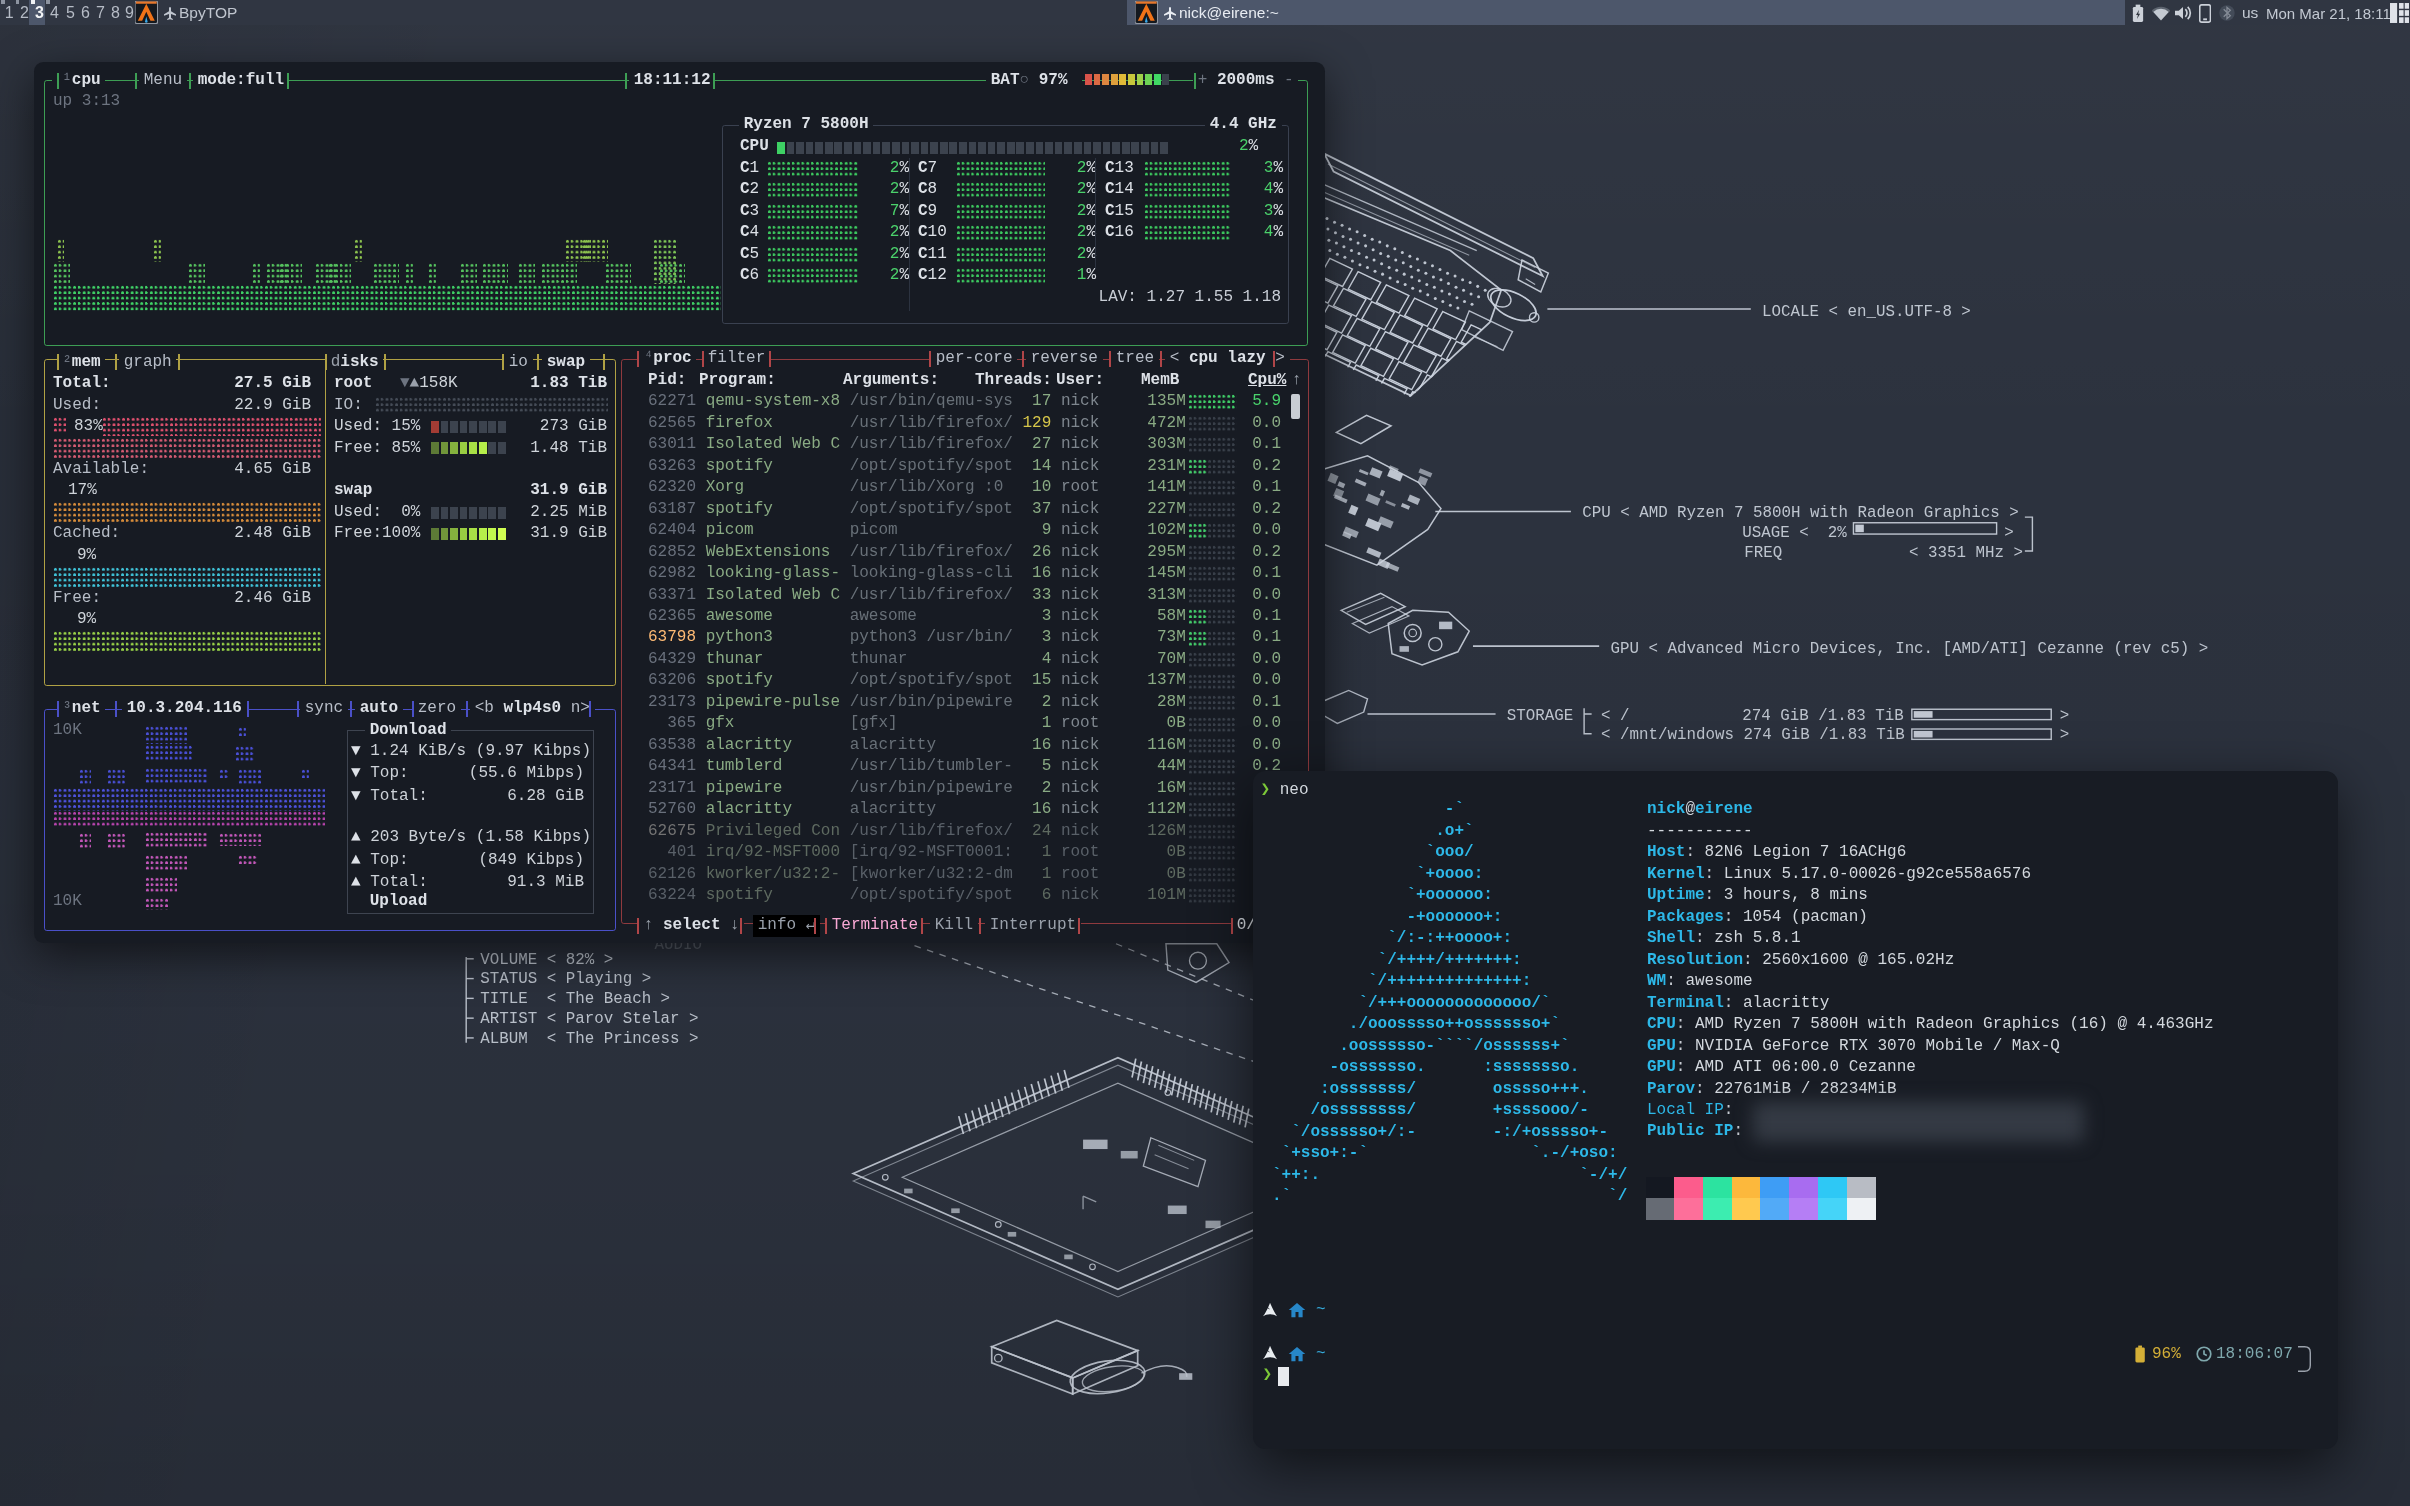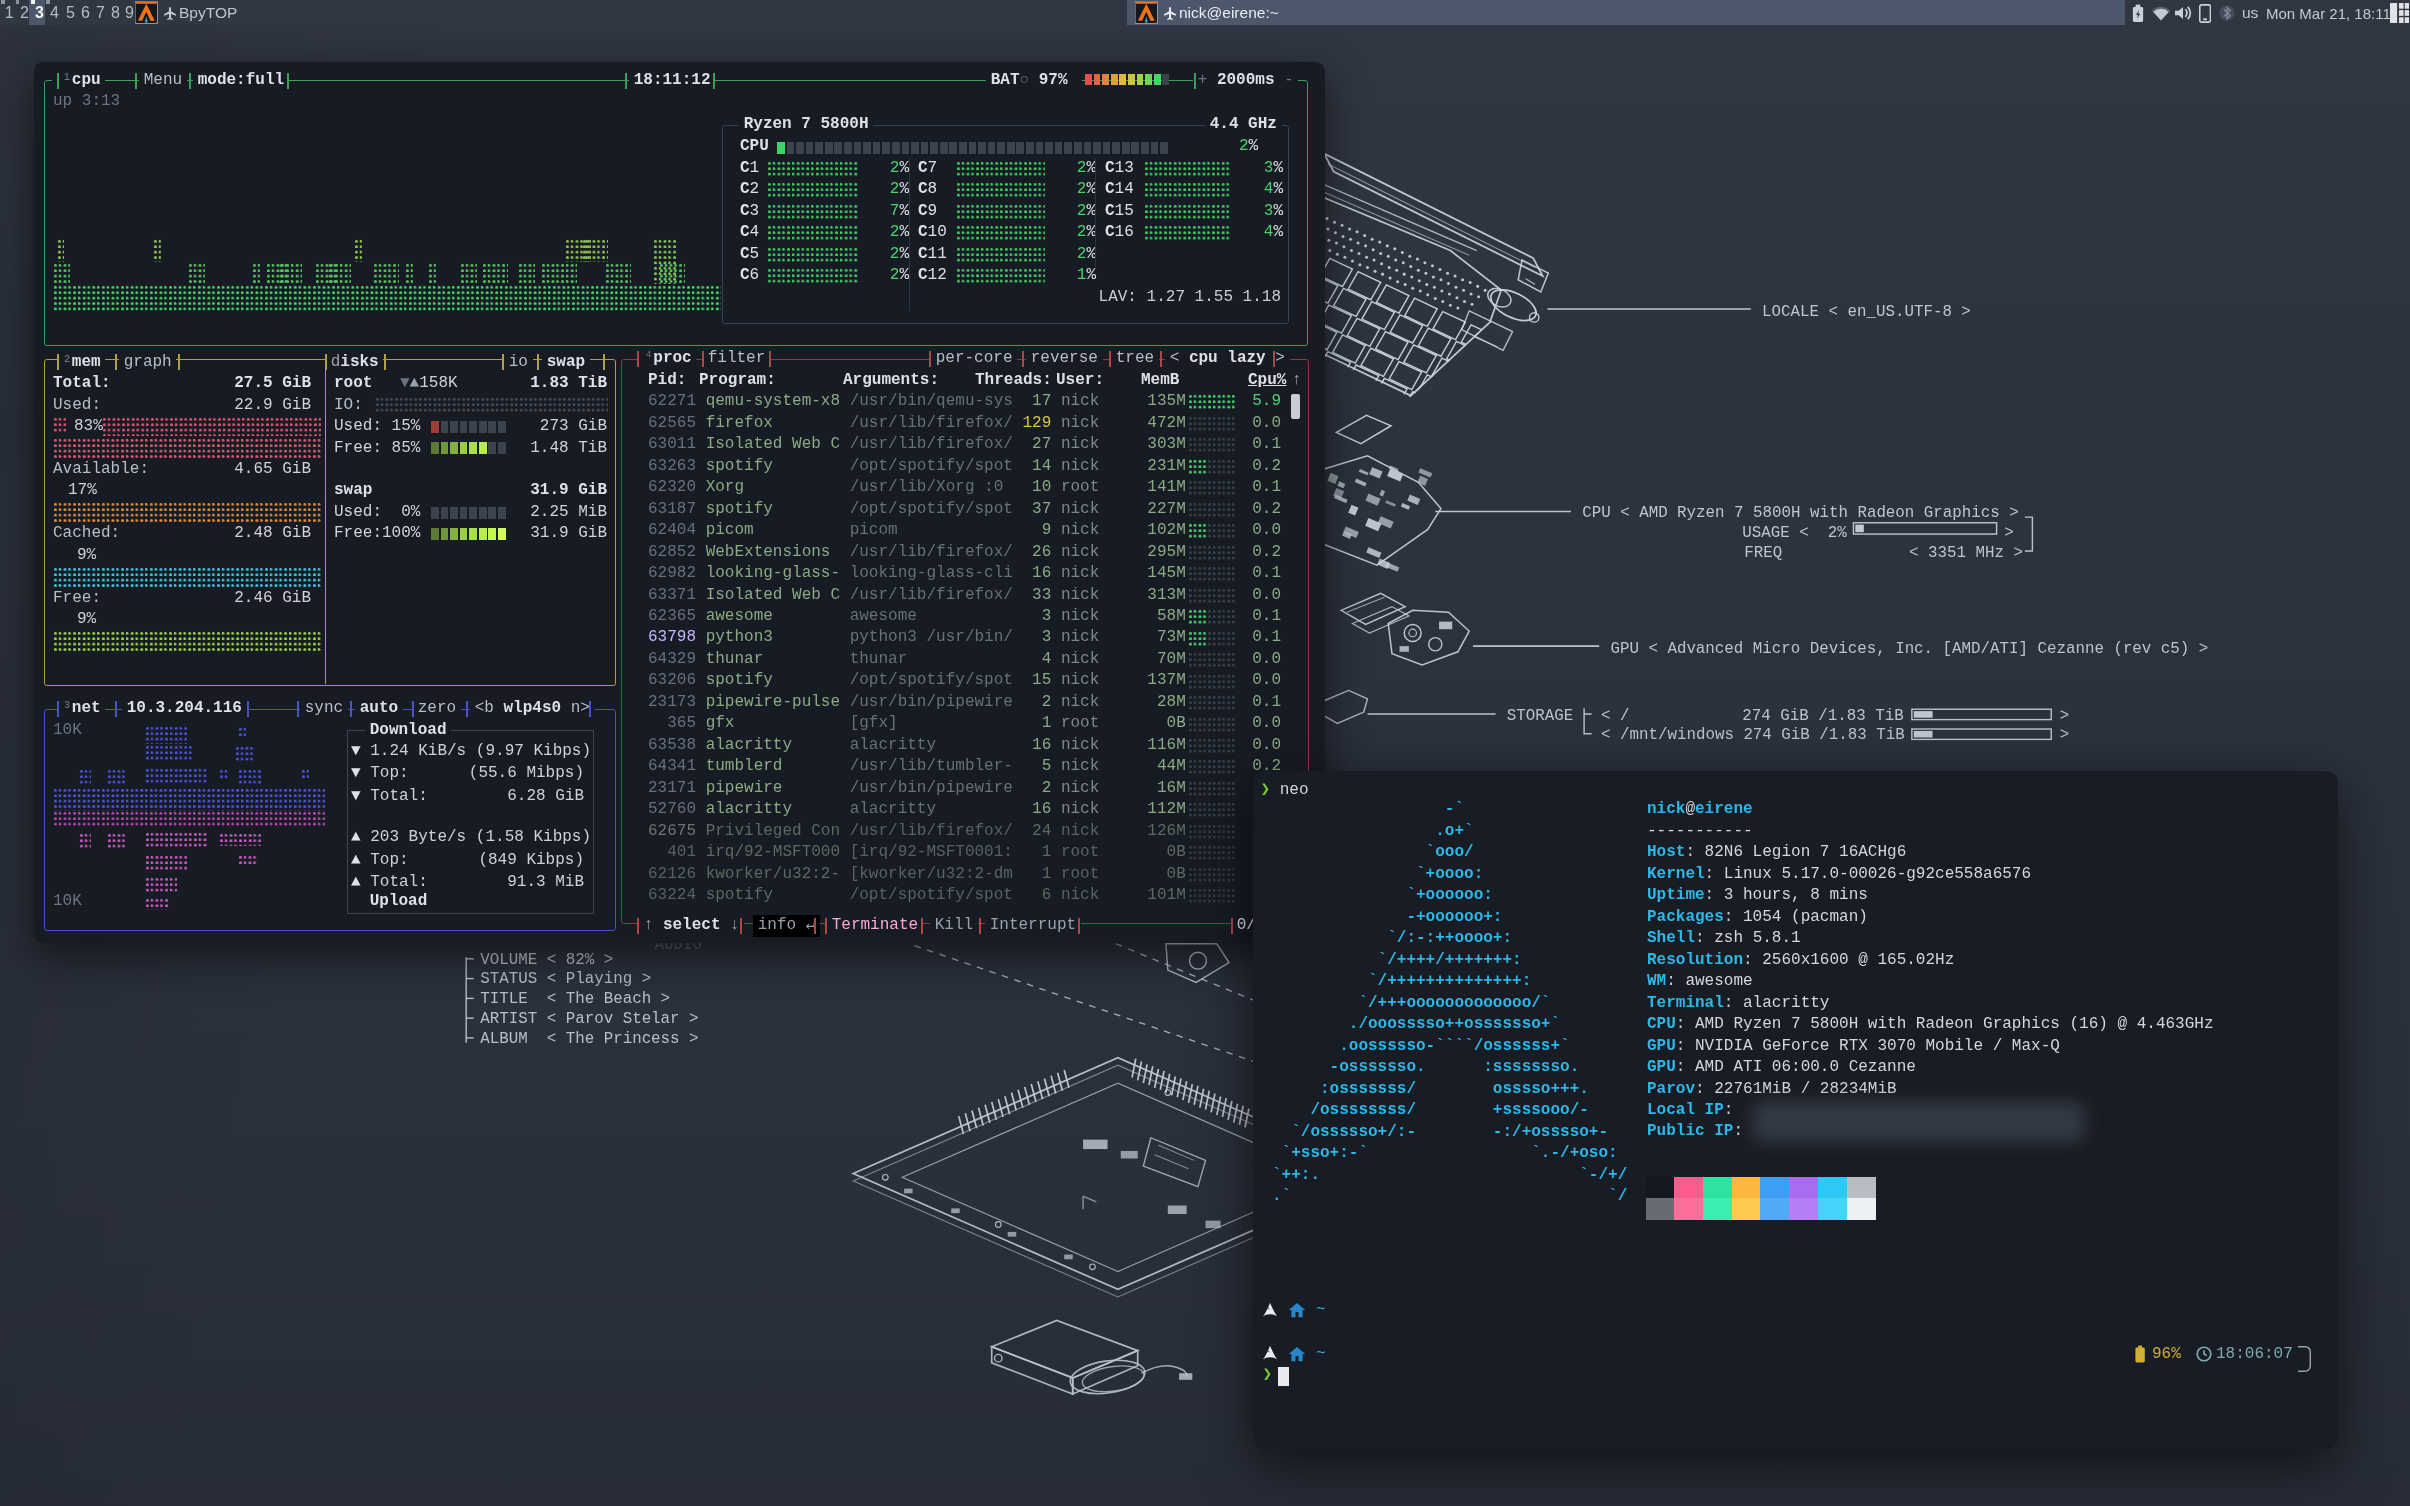--- a/index.html
+++ b/index.html
@@ -704,21 +704,21 @@
     <div class="t" style="position:absolute;left:614px;top:501px;color:#dde1e7"><span style="color:#69707c">62982</span> <span style="color:#8aab84">looking-glass-</span> <span style="color:#687078">looking-glass-cli</span><span style="color:#8aab84">  16</span> <span style="color:#7e868e">nick  </span><span style="color:#8aab84">   145M</span></div>
     <div style="position:absolute;left:1154px;top:504px;width:49px;height:15px;background-image:radial-gradient(circle 1.4px at 2.4px 2.4px,#39404a 1.2px,transparent 1.6px),radial-gradient(circle 1.4px at 6.9px 2.4px,#39404a 1.2px,transparent 1.6px);background-size:9.6px 5.4px"></div>
     <div class="t" style="position:absolute;left:1200px;width:47px;text-align:right;top:501px;color:#8aab84">0.1</div>
     <div class="t" style="position:absolute;left:614px;top:523px;color:#dde1e7"><span style="color:#69707c">63371</span> <span style="color:#8aab84">Isolated Web C</span> <span style="color:#687078">/usr/lib/firefox/</span><span style="color:#8aab84">  33</span> <span style="color:#7e868e">nick  </span><span style="color:#8aab84">   313M</span></div>
     <div style="position:absolute;left:1154px;top:526px;width:49px;height:15px;background-image:radial-gradient(circle 1.4px at 2.4px 2.4px,#39404a 1.2px,transparent 1.6px),radial-gradient(circle 1.4px at 6.9px 2.4px,#39404a 1.2px,transparent 1.6px);background-size:9.6px 5.4px"></div>
     <div class="t" style="position:absolute;left:1200px;width:47px;text-align:right;top:523px;color:#8aab84">0.0</div>
     <div class="t" style="position:absolute;left:614px;top:544px;color:#dde1e7"><span style="color:#69707c">62365</span> <span style="color:#8aab84">awesome       </span> <span style="color:#687078">awesome          </span><span style="color:#8aab84">   3</span> <span style="color:#7e868e">nick  </span><span style="color:#8aab84">    58M</span></div>
     <div style="position:absolute;left:1154px;top:547px;width:49px;height:15px;background-image:radial-gradient(circle 1.4px at 2.4px 2.4px,#39404a 1.2px,transparent 1.6px),radial-gradient(circle 1.4px at 6.9px 2.4px,#39404a 1.2px,transparent 1.6px);background-size:9.6px 5.4px"></div>
     <div style="position:absolute;left:1154px;top:547px;width:20px;height:15px;background-image:radial-gradient(circle 1.4px at 2.4px 2.4px,#3fce67 1.2px,transparent 1.6px),radial-gradient(circle 1.4px at 6.9px 2.4px,#3fce67 1.2px,transparent 1.6px);background-size:9.6px 5.4px"></div>
     <div class="t" style="position:absolute;left:1200px;width:47px;text-align:right;top:544px;color:#8aab84">0.1</div>
-    <div class="t" style="position:absolute;left:614px;top:565px;color:#dde1e7"><span style="color:#c4b5fd">63798</span> <span style="color:#8aab84">python3       </span> <span style="color:#687078">python3 /usr/bin/</span><span style="color:#8aab84">   3</span> <span style="color:#7e868e">nick  </span><span style="color:#8aab84">    73M</span></div>
+    <div class="t" style="position:absolute;left:614px;top:565px;color:#dde1e7"><span style="color:#fdba74">63798</span> <span style="color:#8aab84">python3       </span> <span style="color:#687078">python3 /usr/bin/</span><span style="color:#8aab84">   3</span> <span style="color:#7e868e">nick  </span><span style="color:#8aab84">    73M</span></div>
     <div style="position:absolute;left:1154px;top:569px;width:49px;height:15px;background-image:radial-gradient(circle 1.4px at 2.4px 2.4px,#39404a 1.2px,transparent 1.6px),radial-gradient(circle 1.4px at 6.9px 2.4px,#39404a 1.2px,transparent 1.6px);background-size:9.6px 5.4px"></div>
     <div style="position:absolute;left:1154px;top:569px;width:20px;height:15px;background-image:radial-gradient(circle 1.4px at 2.4px 2.4px,#3fce67 1.2px,transparent 1.6px),radial-gradient(circle 1.4px at 6.9px 2.4px,#3fce67 1.2px,transparent 1.6px);background-size:9.6px 5.4px"></div>
     <div class="t" style="position:absolute;left:1200px;width:47px;text-align:right;top:565px;color:#8aab84">0.1</div>
     <div class="t" style="position:absolute;left:614px;top:587px;color:#dde1e7"><span style="color:#69707c">64329</span> <span style="color:#8aab84">thunar        </span> <span style="color:#687078">thunar           </span><span style="color:#8aab84">   4</span> <span style="color:#7e868e">nick  </span><span style="color:#8aab84">    70M</span></div>
     <div style="position:absolute;left:1154px;top:590px;width:49px;height:15px;background-image:radial-gradient(circle 1.4px at 2.4px 2.4px,#39404a 1.2px,transparent 1.6px),radial-gradient(circle 1.4px at 6.9px 2.4px,#39404a 1.2px,transparent 1.6px);background-size:9.6px 5.4px"></div>
     <div class="t" style="position:absolute;left:1200px;width:47px;text-align:right;top:587px;color:#8aab84">0.0</div>
     <div class="t" style="position:absolute;left:614px;top:608px;color:#dde1e7"><span style="color:#69707c">63206</span> <span style="color:#8aab84">spotify       </span> <span style="color:#687078">/opt/spotify/spot</span><span style="color:#8aab84">  15</span> <span style="color:#7e868e">nick  </span><span style="color:#8aab84">   137M</span></div>
     <div style="position:absolute;left:1154px;top:612px;width:49px;height:15px;background-image:radial-gradient(circle 1.4px at 2.4px 2.4px,#39404a 1.2px,transparent 1.6px),radial-gradient(circle 1.4px at 6.9px 2.4px,#39404a 1.2px,transparent 1.6px);background-size:9.6px 5.4px"></div>
     <div class="t" style="position:absolute;left:1200px;width:47px;text-align:right;top:608px;color:#8aab84">0.0</div>
     <div class="t" style="position:absolute;left:614px;top:630px;color:#dde1e7"><span style="color:#69707c">23173</span> <span style="color:#8aab84">pipewire-pulse</span> <span style="color:#687078">/usr/bin/pipewire</span><span style="color:#8aab84">   2</span> <span style="color:#7e868e">nick  </span><span style="color:#8aab84">    28M</span></div>
@@ -777,21 +777,21 @@
     <div class="t" style="position:absolute;left:394px;top:114px;color:#dde1e7"><span style="font-weight:bold;color:#2db8e8">Uptime</span><span style="color:#c6cbd2">: </span><span style="color:#d3d8de">3 hours, 8 mins</span></div>
     <div class="t" style="position:absolute;left:394px;top:136px;color:#dde1e7"><span style="font-weight:bold;color:#2db8e8">Packages</span><span style="color:#c6cbd2">: </span><span style="color:#d3d8de">1054 (pacman)</span></div>
     <div class="t" style="position:absolute;left:394px;top:157px;color:#dde1e7"><span style="font-weight:bold;color:#2db8e8">Shell</span><span style="color:#c6cbd2">: </span><span style="color:#d3d8de">zsh 5.8.1</span></div>
     <div class="t" style="position:absolute;left:394px;top:179px;color:#dde1e7"><span style="font-weight:bold;color:#2db8e8">Resolution</span><span style="color:#c6cbd2">: </span><span style="color:#d3d8de">2560x1600 @ 165.02Hz</span></div>
     <div class="t" style="position:absolute;left:394px;top:200px;color:#dde1e7"><span style="font-weight:bold;color:#2db8e8">WM</span><span style="color:#c6cbd2">: </span><span style="color:#d3d8de">awesome</span></div>
     <div class="t" style="position:absolute;left:394px;top:222px;color:#dde1e7"><span style="font-weight:bold;color:#2db8e8">Terminal</span><span style="color:#c6cbd2">: </span><span style="color:#d3d8de">alacritty</span></div>
     <div class="t" style="position:absolute;left:394px;top:243px;color:#dde1e7"><span style="font-weight:bold;color:#2db8e8">CPU</span><span style="color:#c6cbd2">: </span><span style="color:#d3d8de">AMD Ryzen 7 5800H with Radeon Graphics (16) @ 4.463GHz</span></div>
     <div class="t" style="position:absolute;left:394px;top:265px;color:#dde1e7"><span style="font-weight:bold;color:#2db8e8">GPU</span><span style="color:#c6cbd2">: </span><span style="color:#d3d8de">NVIDIA GeForce RTX 3070 Mobile / Max-Q</span></div>
     <div class="t" style="position:absolute;left:394px;top:286px;color:#dde1e7"><span style="font-weight:bold;color:#2db8e8">GPU</span><span style="color:#c6cbd2">: </span><span style="color:#d3d8de">AMD ATI 06:00.0 Cezanne</span></div>
     <div class="t" style="position:absolute;left:394px;top:308px;color:#dde1e7"><span style="font-weight:bold;color:#2db8e8">Parov</span><span style="color:#c6cbd2">: </span><span style="color:#d3d8de">22761MiB / 28234MiB</span></div>
-    <div class="t" style="position:absolute;left:394px;top:329px;color:#dde1e7"><span style="font-weight:bold;color:#2db8e8">Local IP</span><span style="color:#c6cbd2">: </span></div>
+    <div class="t" style="position:absolute;left:394px;top:329px;color:#dde1e7"><span style="font-weight:normal;color:#2db8e8">Local IP</span><span style="color:#c6cbd2">: </span></div>
     <div class="t" style="position:absolute;left:394px;top:350px;color:#dde1e7"><span style="font-weight:bold;color:#2db8e8">Public IP</span><span style="color:#c6cbd2">: </span></div>
     <div style="position:absolute;left:500px;top:331px;width:331px;height:40px;background:#343a44;filter:blur(8.5px);border-radius:5.6px"></div>
     <div style="position:absolute;left:393px;top:406px;width:29px;height:21.5px;background:#141821"></div>
     <div style="position:absolute;left:421px;top:406px;width:29px;height:21.5px;background:#fc5c8c"></div>
     <div style="position:absolute;left:450px;top:406px;width:29px;height:21.5px;background:#2ce3a0"></div>
     <div style="position:absolute;left:479px;top:406px;width:29px;height:21.5px;background:#fcb83c"></div>
     <div style="position:absolute;left:507px;top:406px;width:29px;height:21.5px;background:#3e9df5"></div>
     <div style="position:absolute;left:536px;top:406px;width:29px;height:21.5px;background:#a86cf0"></div>
     <div style="position:absolute;left:565px;top:406px;width:29px;height:21.5px;background:#2ec8f5"></div>
     <div style="position:absolute;left:594px;top:406px;width:29px;height:21.5px;background:#b8bcc4"></div>

